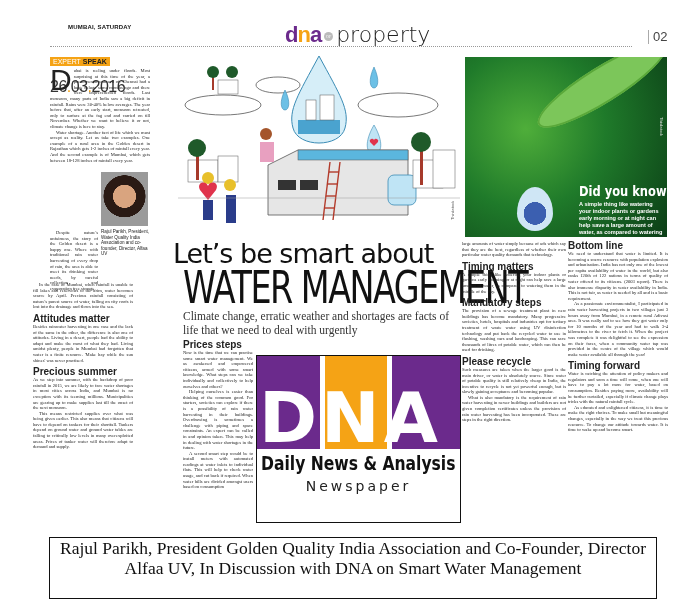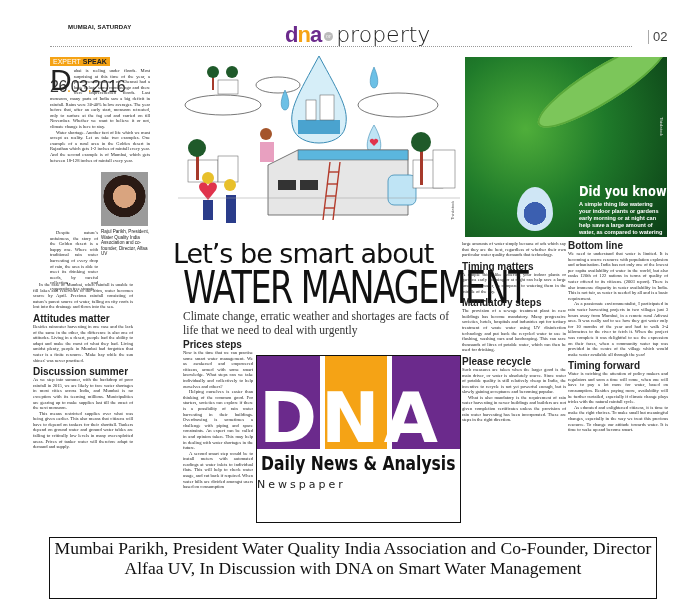--- a/index.html
+++ b/index.html
@@ -39,21 +39,21 @@
   .dyk-body { position:absolute; left:114px; top:144px; width:84px; font-family:"Liberation Sans", sans-serif; font-weight:bold; font-size:5.6px; line-height:7px; color:#fff; }
   .credit { position:absolute; right:3px; top:60px; font-size:4px; color:#ddd; writing-mode:vertical-rl; font-family:"Liberation Sans", sans-serif; }
   
   .logo { left:256px; top:355px; width:203px; height:166px; border:1px solid #111; background:#fff; overflow:hidden; }
   .logo .band { position:absolute; top:0; height:93px; }
   .logo .p1 { left:0; width:63px; background:#6b2a8c; }
   .logo .o1 { left:68px; width:62px; background:#f5a315; }
   .logo .p2 { left:135px; width:68px; background:#6b2a8c; }
   .logo .letters { position:absolute; left:2px; top:30px; font-family:"DejaVu Sans", sans-serif; font-weight:bold; font-size:70px; line-height:64px; color:#fff; letter-spacing:4px; white-space:nowrap; }
   .logo .line1 { position:absolute; left:4px; top:96px; width:200px; font-family:"DejaVu Sans", sans-serif; font-weight:bold; font-size:19px; color:#111; transform:scaleX(0.82); transform-origin:left; white-space:nowrap; }
-  .logo .line2 { position:absolute; left:0; width:203px; top:122px; font-family:"DejaVu Sans", sans-serif; font-size:11px; letter-spacing:3px; color:#222; }
+  .logo .line2 { position:absolute; left:0; width:203px; top:122px; text-align:center; font-family:"DejaVu Sans", sans-serif; font-size:14px; letter-spacing:3px; color:#222; }
   
   .caption { left:49px; top:537px; width:606px; height:60px; border:1px solid #111; background:#fff; font-family:"Liberation Serif", serif; font-size:17.5px; line-height:20px; text-align:center; color:#111; padding-top:0; }
 </style>
 </head>
 <body>
 
 <div class="abs city">MUMBAI, SATURDAY</div>
 <div class="abs date"><span>26</span><span class="dot">.</span><span>03</span><span class="dot">.</span><span>2016</span></div>
 <div class="abs brand">
   <span class="dna">d<span class="n">n</span>a</span>
@@ -70,21 +70,21 @@
   <span>ubai is reeling under floods. Most surprising at this time of the year, a phenomenon unheard of. Chennai had a huge deluge some months ago and there were unprecedented floods. Last monsoon, many parts of India saw a big deficit in rainfall. Rains were 30-40% below averages. The year before that, after an early start, monsoon retreated, only to surface at the fag end and carried on till November. Whether we want to believe it or not, climate change is here to stay.</span>
   <div style="text-indent:6px;">Water shortage. Another fact of life which we must accept as reality. Let us take two examples. One example of a rural area in the Golden desert in Rajasthan which gets 1-2 inches of rainfall every year. And the second example is of Mumbai, which gets between 18-128 inches of rainfall every year.</div>
 </div>
 <div class="abs col" style="left:50px; top:230px; width:48px;">
   <div style="text-indent:6px;">Despite nature's unfairness, the story of the Golden desert is a happy one. Where with traditional rain water harvesting of every drop of rain, the area is able to meet its drinking water needs, by careful collection and evaporation free storage.</div>
 </div>
 <div class="abs col" style="left:33px; top:282px; width:100px;">
   <div style="text-indent:6px;">In the case of Mumbai, when rainfall is unable to fill lakes and reservoirs to the brim, water becomes scarce by April. Precious rainfall consisting of nature's purest source of water, falling on city roofs is lost into the drainage and flows into the sea.</div>
   <div class="subh">Attitudes matter</div>
   <div>Besides rainwater harvesting in one case and the lack of the same in the other, the difference is also one of attitudes. Living in a desert, people had the ability to adapt and make the most of what they had. Living amidst plenty, people in Mumbai had forgotten that water is a finite resource. 'Make hay while the sun shines' was never practised.</div>
-  <div class="subh">Discussion summer</div>
+  <div class="subh">Precious summer</div>
   <div>As we step into summer, with the backdrop of poor rainfall in 2015, we are likely to face water shortages in most cities across India, and Mumbai is no exception with its teeming millions. Municipalities are gearing up to make supplies last till the onset of the next monsoon.</div>
   <div style="text-indent:6px;">This means restricted supplies over what was being given earlier. This also means that citizens will have to depend on tankers for their shortfall. Tankers depend on ground water and ground water tables are falling to critically low levels in many overexploited areas. Prices of tanker water will therefore adapt to demand and supply.</div>
 </div>
 
 <div class="abs portrait"></div>
 <div class="abs caption-small">Rajul Parikh, President, Water Quality India Association and co-founder, Director, Alfaa UV</div>
 
 <svg class="abs illus" viewBox="0 0 282 185">
   <g fill="none" stroke="#555" stroke-width="0.8">
     <ellipse cx="45" cy="55" rx="38" ry="10" fill="#fff"></ellipse>
@@ -181,13 +181,13 @@
 
 <div class="abs logo">
   <div class="band p1"></div>
   <div class="band o1"></div>
   <div class="band p2"></div>
   <div class="letters">DNA</div>
   <div class="line1">Daily News &amp; Analysis</div>
   <div class="line2">Newspaper</div>
 </div>
 
-<div class="abs caption">Mumbai Parikh, President Water Quality India Association and Co-Founder, Director Alfaa UV, In Discussion with DNA on Smart Water Management</div>
+<div class="abs caption">Rajul Parikh, President Golden Quality India Association and Co-Founder, Director Alfaa UV, In Discussion with DNA on Smart Water Management</div>
 
 </body></html>

